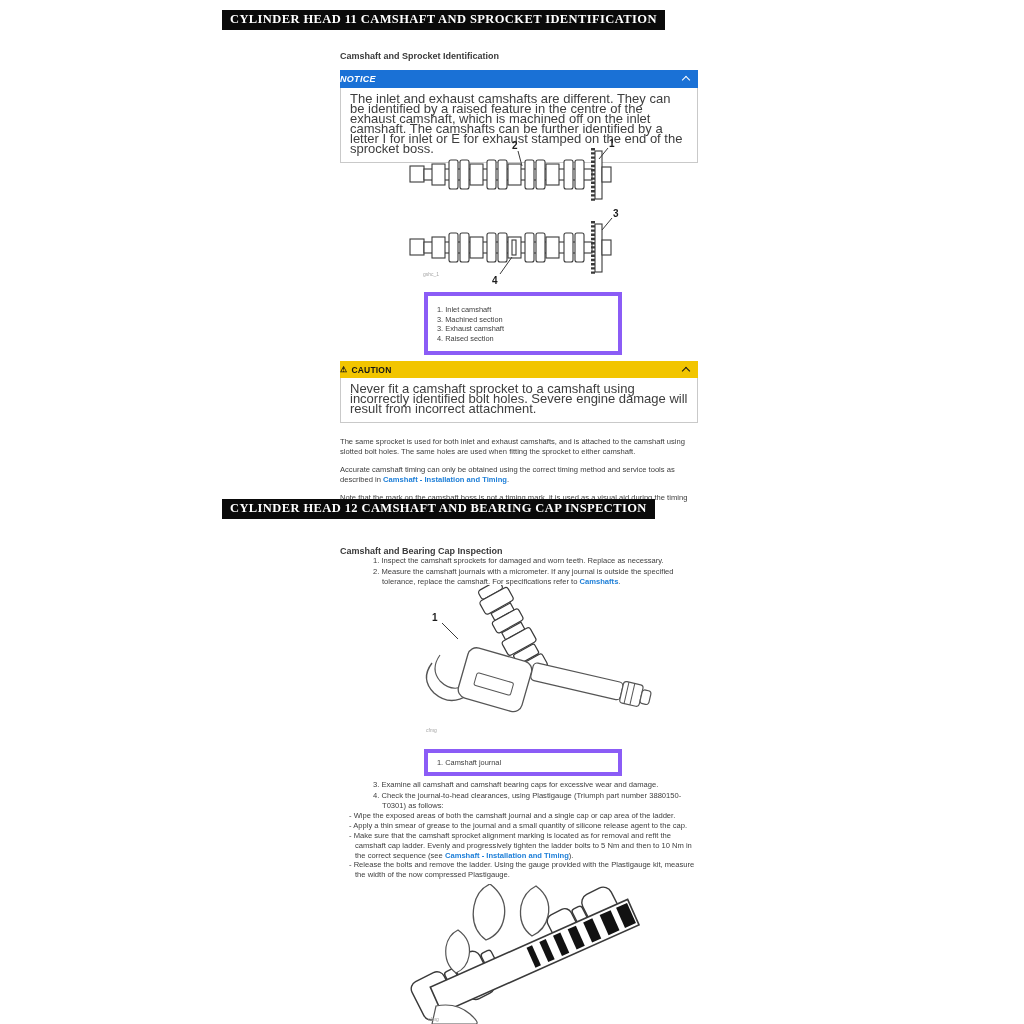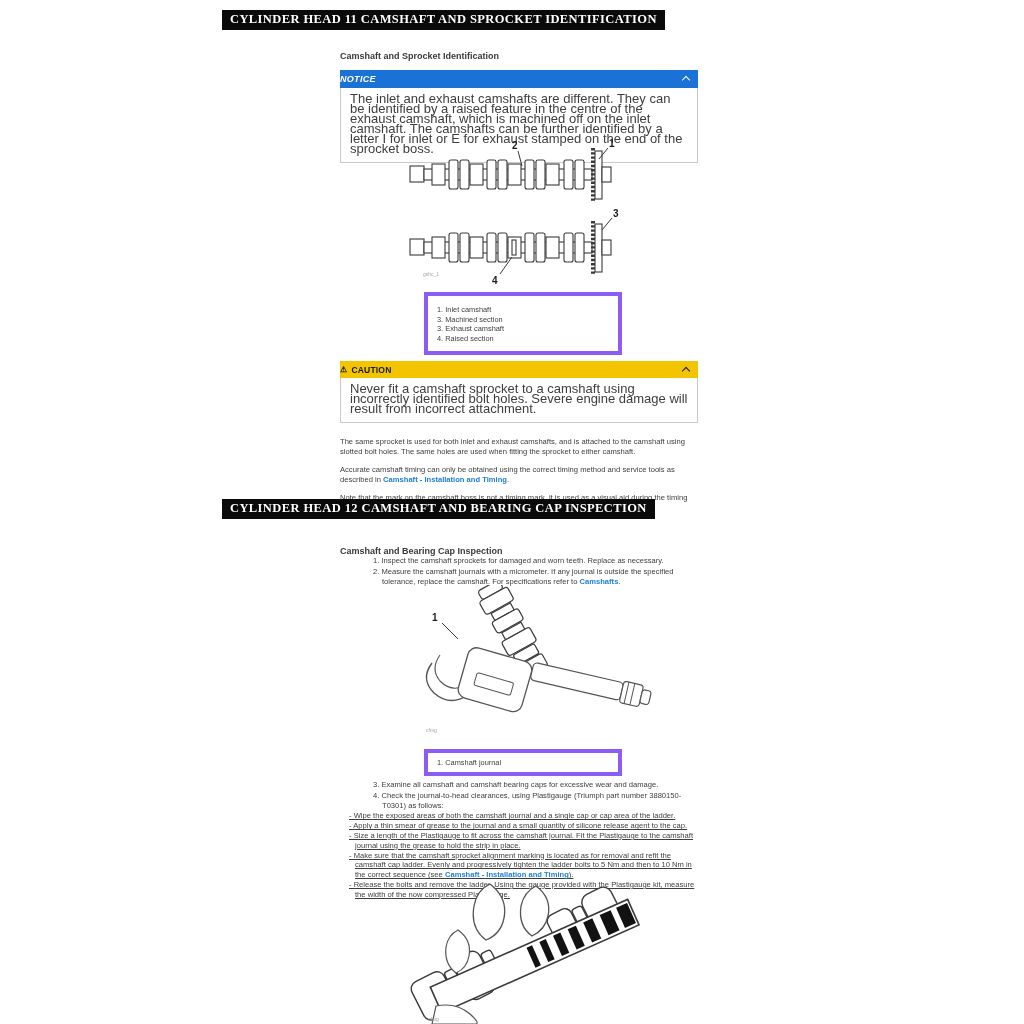--- a/index.html
+++ b/index.html
@@ -25,21 +25,21 @@
               padding:6px 9px 8px 9px;font-size:13px;line-height:10px;color:#3d3d3d;}
 
   .legend-box{position:absolute;left:424px;width:172px;border:4px solid #8b5cf6;background:#fff;
               padding:9px 9px 8px 9px;font-size:7.4px;line-height:9.6px;color:#3d3d3d;}
   .legend-box.single{padding:5px 9px 4px 9px;}
 
   .para{font-size:7.6px;line-height:10px;margin:0 0 8px 0;}
   .link{color:#1e7fd8;font-weight:bold;cursor:pointer;}
 
   .step{font-size:7.6px;line-height:9.8px;padding-left:9px;text-indent:-9px;margin-bottom:1px;margin-left:33px;}
-  .bullets{padding-left:9px;text-decoration:underline;}
+  .bullets{padding-left:9px;}
   .bullet{font-size:7.6px;line-height:9.8px;padding-left:6px;text-indent:-6px;}
 
   .figwrap{position:absolute;left:340px;width:358px;}
   svg{display:block;}
   .ln{stroke:#3a3a3a;fill:#ffffff;}
   .ln2{stroke:#555;fill:#ffffff;}
   .lbl{font-family:"Liberation Sans",sans-serif;font-weight:bold;font-size:10px;fill:#1c1c1c;}
   .figcode{font-family:"Liberation Sans",sans-serif;font-size:5px;fill:#a6a6a6;}
 </style>
 </head>
@@ -189,21 +189,20 @@
   <div class="legend-box single" style="top:749px;">
     <div>1. Camshaft journal</div>
   </div>
 
   <div class="col" style="top:780px;">
     <div class="step">3. Examine all camshaft and camshaft bearing caps for excessive wear and damage.</div>
     <div class="step">4. Check the journal-to-head clearances, using Plastigauge (Triumph part number 3880150-T0301) as follows:</div>
     <div class="bullets">
       <div class="bullet">- Wipe the exposed areas of both the camshaft journal and a single cap or cap area of the ladder.</div>
       <div class="bullet">- Apply a thin smear of grease to the journal and a small quantity of silicone release agent to the cap.</div>
-      <div class="bullet">- Size a length of the Plastigauge to fit across the camshaft journal. Fit the Plastigauge to the camshaft journal using the grease to hold the strip in place.</div>
       <div class="bullet"><span>- Make sure that the camshaft sprocket alignment marking is located as for removal and refit the camshaft cap ladder. Evenly and progressively tighten the ladder bolts to 5 Nm and then to 10 Nm in the correct sequence (see </span><span class="link">Camshaft - Installation and Timing</span><span>).</span></div>
       <div class="bullet">- Release the bolts and remove the ladder. Using the gauge provided with the Plastigauge kit, measure the width of the now compressed Plastigauge.</div>
     </div>
   </div>
 
   <div class="figwrap" style="top:884px;height:140px;">
     <svg width="358" height="140" viewBox="0 0 358 140">
 
       <g transform="translate(78,120) rotate(-27)" stroke-width="1.4">
         <rect class="ln" x="0" y="-21" width="36" height="42" rx="8"></rect>

